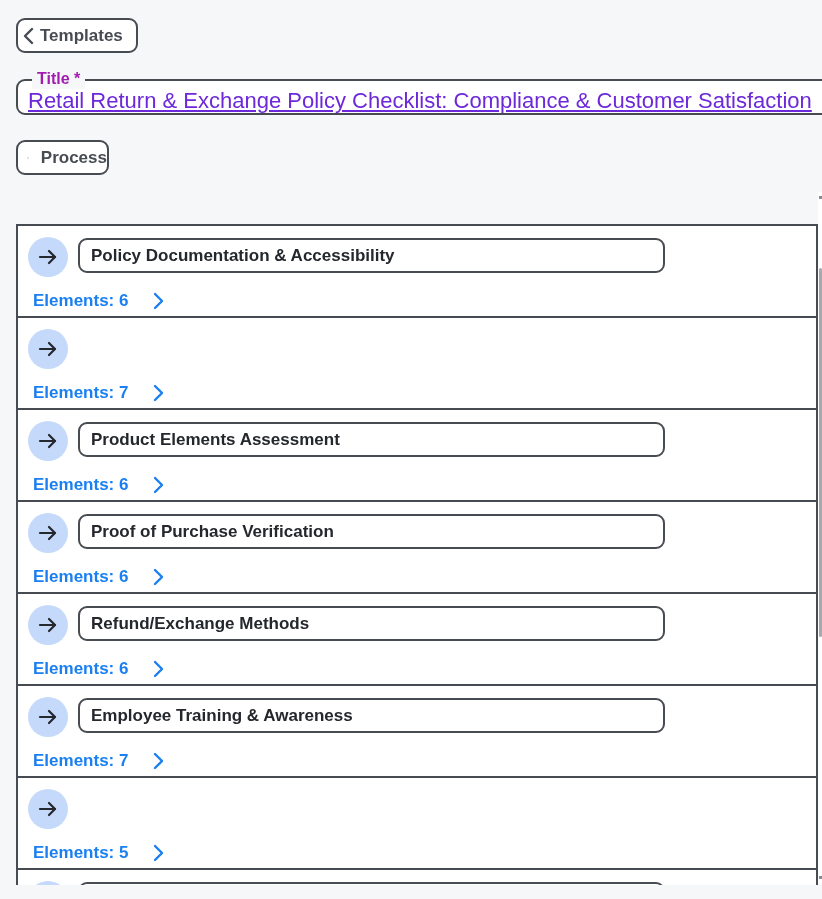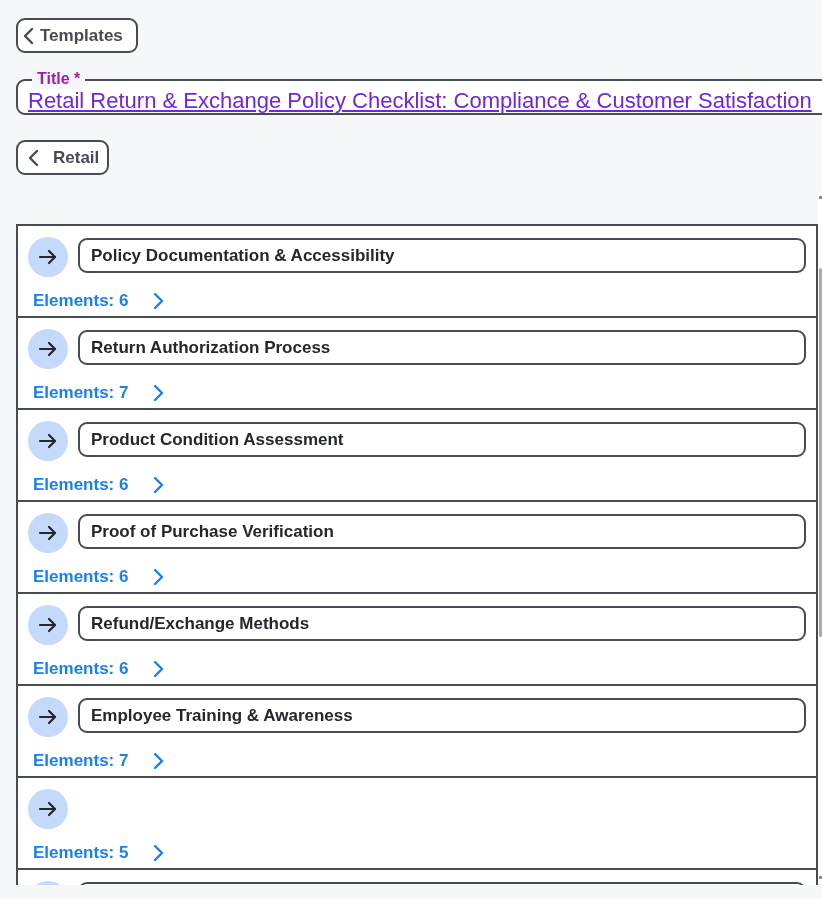--- a/index.html
+++ b/index.html
@@ -72,21 +72,21 @@
     .open-btn {
       position: absolute; left: 10px; top: 11px;
       width: 40px; height: 40px; border-radius: 50%;
       background: #c5dafb;
       display: flex; align-items: center; justify-content: center;
       cursor: pointer;
     }
     .open-btn svg { width: 22px; height: 22px; }
     .item-name {
       position: absolute; left: 60px; top: 12px;
-      width: 728px; height: 35px;
+      width: 587px; height: 35px;
       border: 2px solid #474b52; border-radius: 9px;
       background: #ffffff;
       font-size: 17px; font-weight: bold; color: #24272c;
       padding: 6px 0 0 11px;
       cursor: text;
     }
     .elements-link {
       position: absolute; left: 15px; top: 65px;
       display: flex; align-items: center;
       font-size: 17px; font-weight: bold; color: #1a7ff0;
@@ -124,21 +124,21 @@
 
   <div class="title-field">
     <span class="title-legend">Title *</span>
     <input class="title-input" type="text" value="Retail Return &amp; Exchange Policy Checklist: Compliance &amp; Customer Satisfaction" style="">
   </div>
 
   <div class="back-btn editor-btn">
     <svg class="chev" viewBox="0 0 14 18">
       <polyline points="10,2 3,9 10,16" fill="none" stroke="#474b52" stroke-width="2.4" stroke-linecap="round" stroke-linejoin="round"></polyline>
     </svg>
-    <span>Retail</span>
+    <span>Process</span>
   </div>
 
   <div class="section-heading">Elements/Items</div>
 
   <div class="list-wrap">
 
     <div class="list-item">
       <div class="open-btn">
         <svg viewBox="0 0 22 22">
             <line x1="3" y1="11" x2="18" y2="11" stroke="#24272c" stroke-width="2.2" stroke-linecap="round"></line>
@@ -154,37 +154,36 @@
       </div>
     </div>
 
     <div class="list-item">
       <div class="open-btn">
         <svg viewBox="0 0 22 22">
             <line x1="3" y1="11" x2="18" y2="11" stroke="#24272c" stroke-width="2.2" stroke-linecap="round"></line>
             <polyline points="12,5 18,11 12,17" fill="none" stroke="#24272c" stroke-width="2.2" stroke-linecap="round" stroke-linejoin="round"></polyline>
           </svg>
       </div>
-      <div class="item-name">Return Authorization Process</div>
       <div class="elements-link">
         <span>Elements: 7</span>
         <svg class="chev-r" viewBox="0 0 12 18">
             <polyline points="3,2 10,9 3,16" fill="none" stroke="#1a7ff0" stroke-width="2.4" stroke-linecap="round" stroke-linejoin="round"></polyline>
           </svg>
       </div>
     </div>
 
     <div class="list-item">
       <div class="open-btn">
         <svg viewBox="0 0 22 22">
             <line x1="3" y1="11" x2="18" y2="11" stroke="#24272c" stroke-width="2.2" stroke-linecap="round"></line>
             <polyline points="12,5 18,11 12,17" fill="none" stroke="#24272c" stroke-width="2.2" stroke-linecap="round" stroke-linejoin="round"></polyline>
           </svg>
       </div>
-      <div class="item-name">Product Condition Assessment</div>
+      <div class="item-name">Product Elements Assessment</div>
       <div class="elements-link">
         <span>Elements: 6</span>
         <svg class="chev-r" viewBox="0 0 12 18">
             <polyline points="3,2 10,9 3,16" fill="none" stroke="#1a7ff0" stroke-width="2.4" stroke-linecap="round" stroke-linejoin="round"></polyline>
           </svg>
       </div>
     </div>
 
     <div class="list-item">
       <div class="open-btn">

